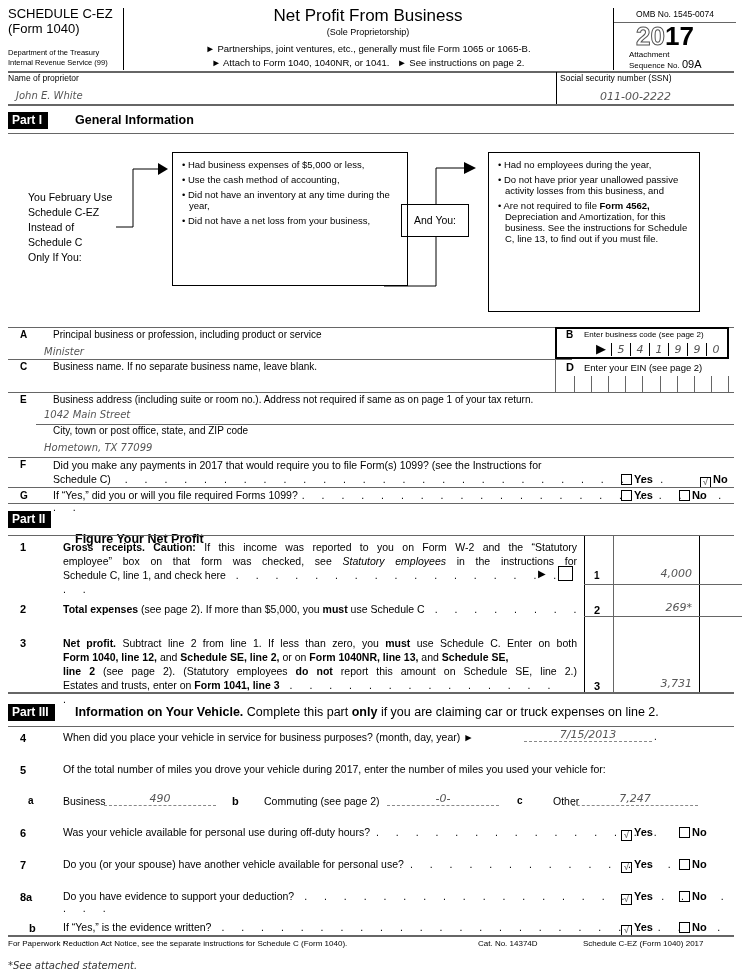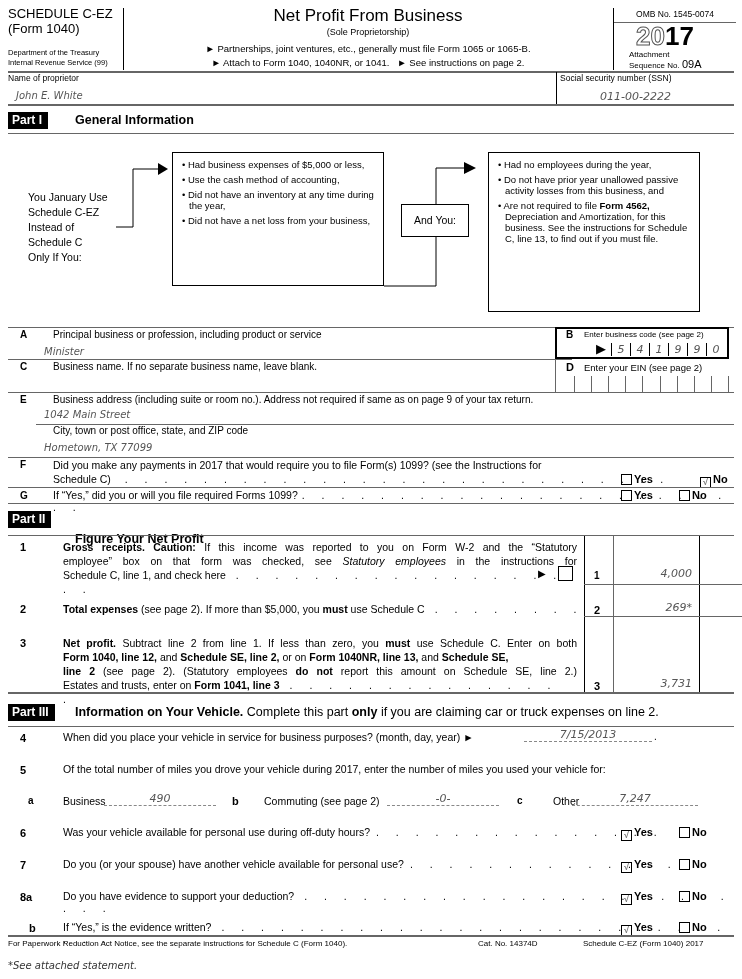--- a/index.html
+++ b/index.html
@@ -51,31 +51,31 @@
 <div class="vl" style="left:556px;top:72px;height:32px;"></div>
 <div class="abs b" style="left:560px;top:73px;font-size:8.5px;">Social security number (SSN)</div>
 <div class="abs hand" style="left:600px;top:90px;font-size:11px;">011-00-2222</div>
 <div class="hl2" style="top:104px;"></div>
 
 <div class="partlbl" style="top:112px;">Part I</div>
 <div class="parttitle" style="left:75px;top:113px;">General Information</div>
 <div class="hl" style="top:133px;"></div>
 
 <div class="abs b" style="left:28px;top:190px;font-size:10.5px;line-height:15px;">
-  <div>You January Use</div>
+  <div>You February Use</div>
   <div>Schedule C-EZ</div>
   <div>Instead of</div>
   <div>Schedule C</div>
   <div>Only If You:</div>
 </div>
 <svg class="abs" style="left:110px;top:160px;" width="70" height="75">
   <polyline points="6,67 23,67 23,9 48,9" fill="none" stroke="#000" stroke-width="1"></polyline>
   <polygon points="48,3 58,9 48,15" fill="#000"></polygon>
 </svg>
-<div class="bullets" style="left:172px;top:152px;width:212px;height:134px;">
+<div class="bullets" style="left:172px;top:152px;width:236px;height:134px;">
   <div>• Had business expenses of $5,000 or less,</div>
   <div>• Use the cash method of accounting,</div>
   <div>• Did not have an inventory at any time during the year,</div>
   <div>• Did not have a net loss from your business,</div>
 </div>
 <svg class="abs" style="left:384px;top:158px;" width="110" height="135">
   <polyline points="0,128 52,128 52,78" fill="none" stroke="#000" stroke-width="1"></polyline>
   <polyline points="52,46 52,10 80,10" fill="none" stroke="#000" stroke-width="1"></polyline>
   <polygon points="80,4 92,10 80,16" fill="#000"></polygon>
 </svg>
@@ -117,21 +117,21 @@
     <div style="flex:1;border-left:1px solid #666;"></div>
     <div style="flex:1;border-left:1px solid #666;"></div>
     <div style="flex:1;border-left:1px solid #666;"></div>
     <div style="flex:1;border-left:1px solid #666;"></div>
     <div style="flex:1;border-left:1px solid #666;"></div>
     <div style="flex:1;border-left:1px solid #666;border-right:1px solid #666;"></div>
 </div>
 
 <div class="hl" style="top:392px;"></div>
 <div class="lnum" style="left:20px;top:394px;">E</div>
-<div class="txt" style="left:37px;top:394px;">Business address (including suite or room no.). Address not required if same as on page 9 of your tax return.</div>
+<div class="txt" style="left:37px;top:394px;">Business address (including suite or room no.). Address not required if same as on page 1 of your tax return.</div>
 <div class="abs hand" style="left:44px;top:409px;font-size:10px;">1042 Main Street</div>
 <div class="hl" style="top:424px;left:36px;"></div>
 <div class="txt" style="left:37px;top:425px;">City, town or post office, state, and ZIP code</div>
 <div class="abs hand" style="left:44px;top:442px;font-size:10px;">Hometown, TX 77099</div>
 
 <div class="hl" style="top:457px;"></div>
 <div class="lnum" style="left:20px;top:459px;">F</div>
 <div class="txt" style="left:37px;top:459px;font-size:10.5px;">Did you make any payments in 2017 that would require you to file Form(s) 1099? (see the Instructions for</div>
 <div class="txt" style="left:37px;top:473px;font-size:10.5px;"><span>Schedule C)</span><span class="dots" style="margin-left:14px;">. . . . . . . . . . . . . . . . . . . . . . . . . . . .</span></div>
 <div class="yn" style="left:621px;top:473px;"><span class="cb"></span><span>Yes</span></div>

